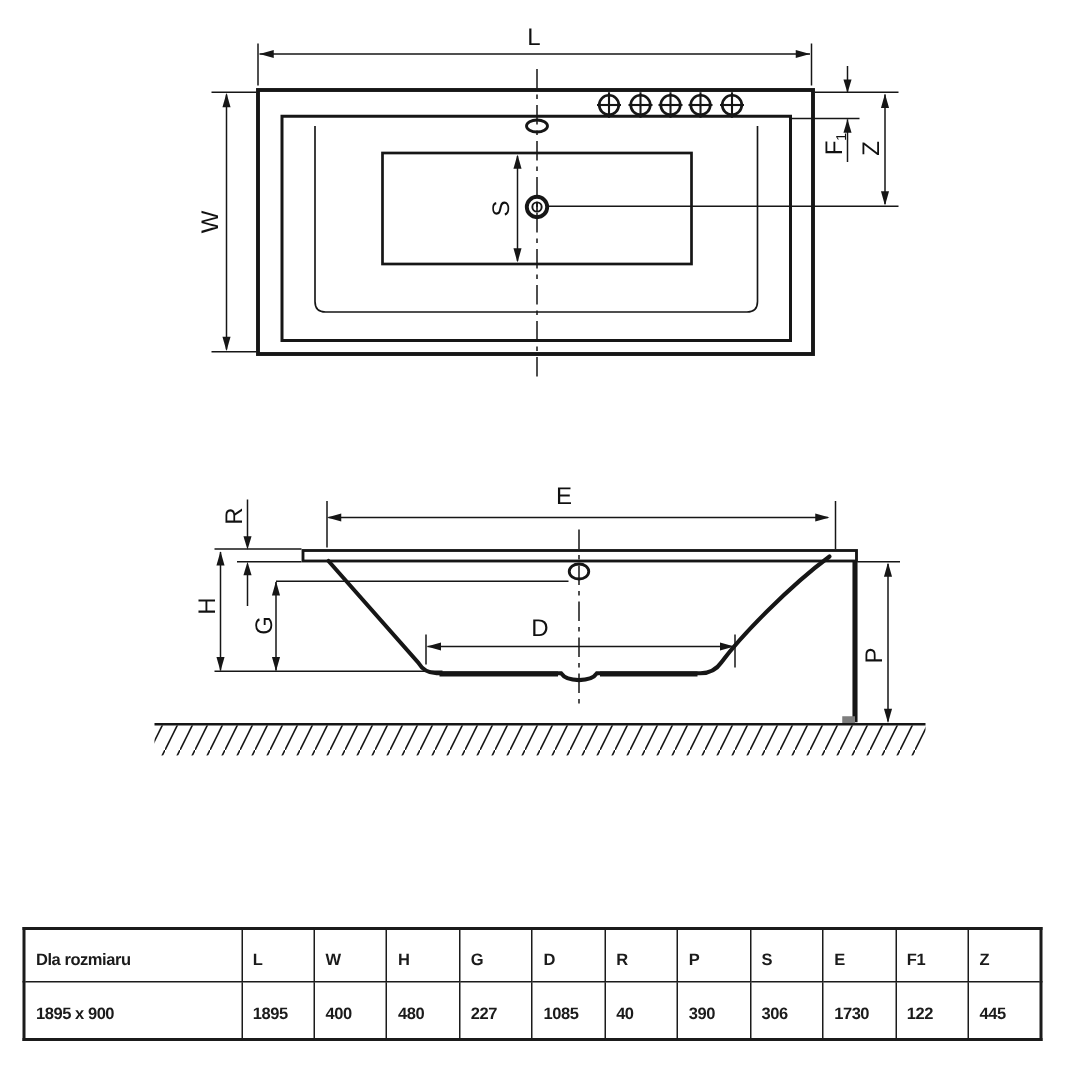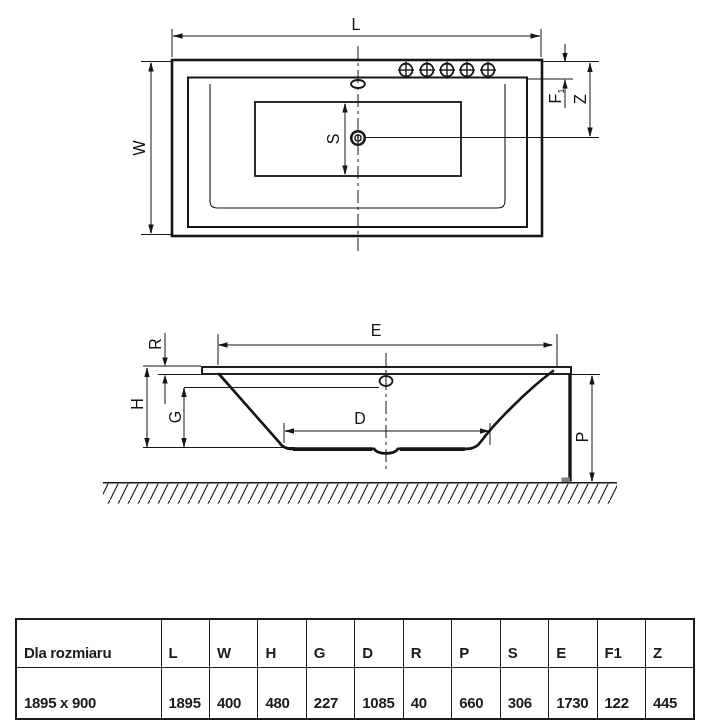--- a/index.html
+++ b/index.html
@@ -7,22 +7,22 @@
           font-family:"Liberation Sans",sans-serif;}
   svg{position:absolute;left:0;top:0;}
   svg line, svg path, svg rect.outline, svg circle, svg ellipse{stroke:#161616;fill:none;}
   .thin{stroke-width:1;}
   .dimline{stroke-width:1;}
   .arrow{fill:#161616;stroke:none;}
   .dimtext{font-family:"Liberation Sans",sans-serif;font-size:16px;font-weight:500;fill:#111;}
   .sub{font-size:9.5px;}
   .dim-table{position:absolute;left:15px;top:618px;width:680px;border-collapse:collapse;
              table-layout:fixed;color:#1b1b1b;border:2.5px solid #1b1b1b;background:#fff;}
-  .dim-table td{border:1.5px solid #1b1b1b;padding:18px 0 0 7px;white-space:nowrap;overflow:hidden;
-                font-size:15px;letter-spacing:-0.3px;vertical-align:middle;}
+  .dim-table td{border:1.5px solid #1b1b1b;padding:5px 0 0 7px;white-space:nowrap;overflow:hidden;
+                font-size:11px;letter-spacing:-0.3px;vertical-align:middle;}
   .dim-table tr.hdr td{height:29px;font-weight:700;}
   .dim-table tr.val td{height:32px;font-weight:700;}
 </style>
 </head>
 <body>
 
 <div id="canvas">
 
 <svg width="720" height="600" viewBox="0 0 720 600">
   <defs>
@@ -230,21 +230,21 @@
     <td>Z</td>
   </tr>
   <tr class="val">
     <td>1895 x 900</td>
     <td>1895</td>
     <td>400</td>
     <td>480</td>
     <td>227</td>
     <td>1085</td>
     <td>40</td>
-    <td>660</td>
+    <td>390</td>
     <td>306</td>
     <td>1730</td>
     <td>122</td>
     <td>445</td>
   </tr>
 </tbody>
     </table>
 
 </div>
 

